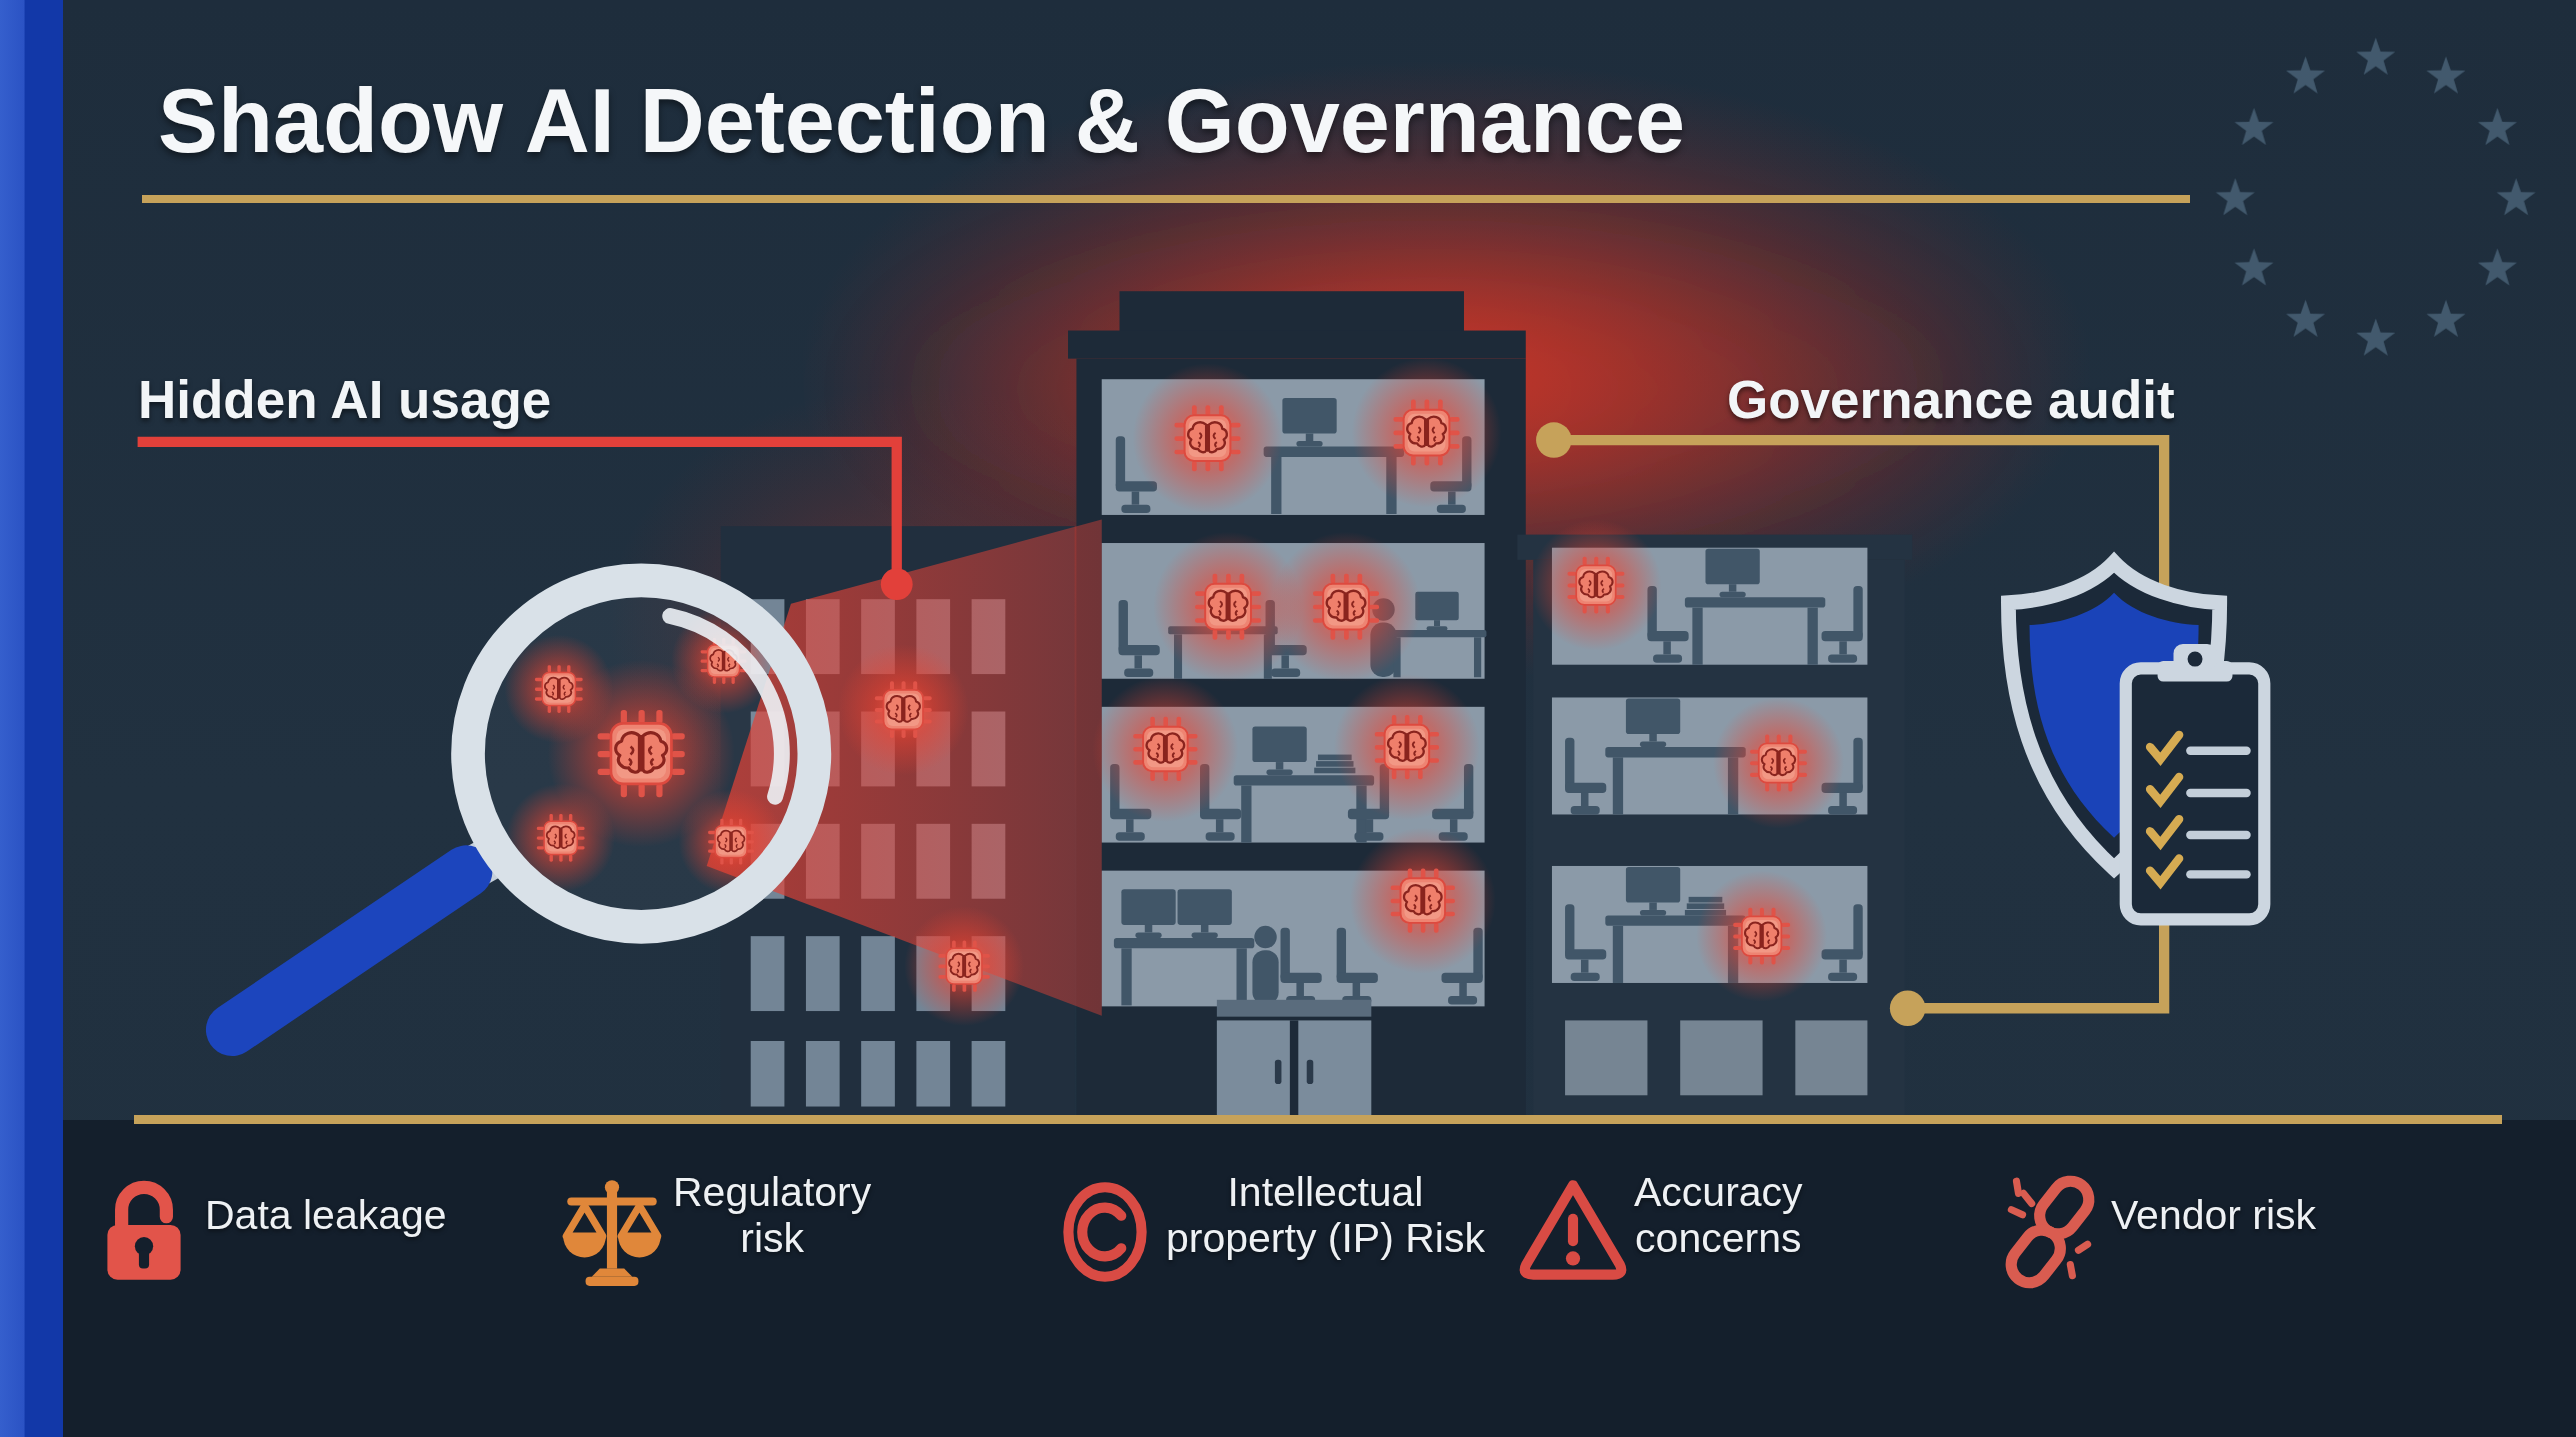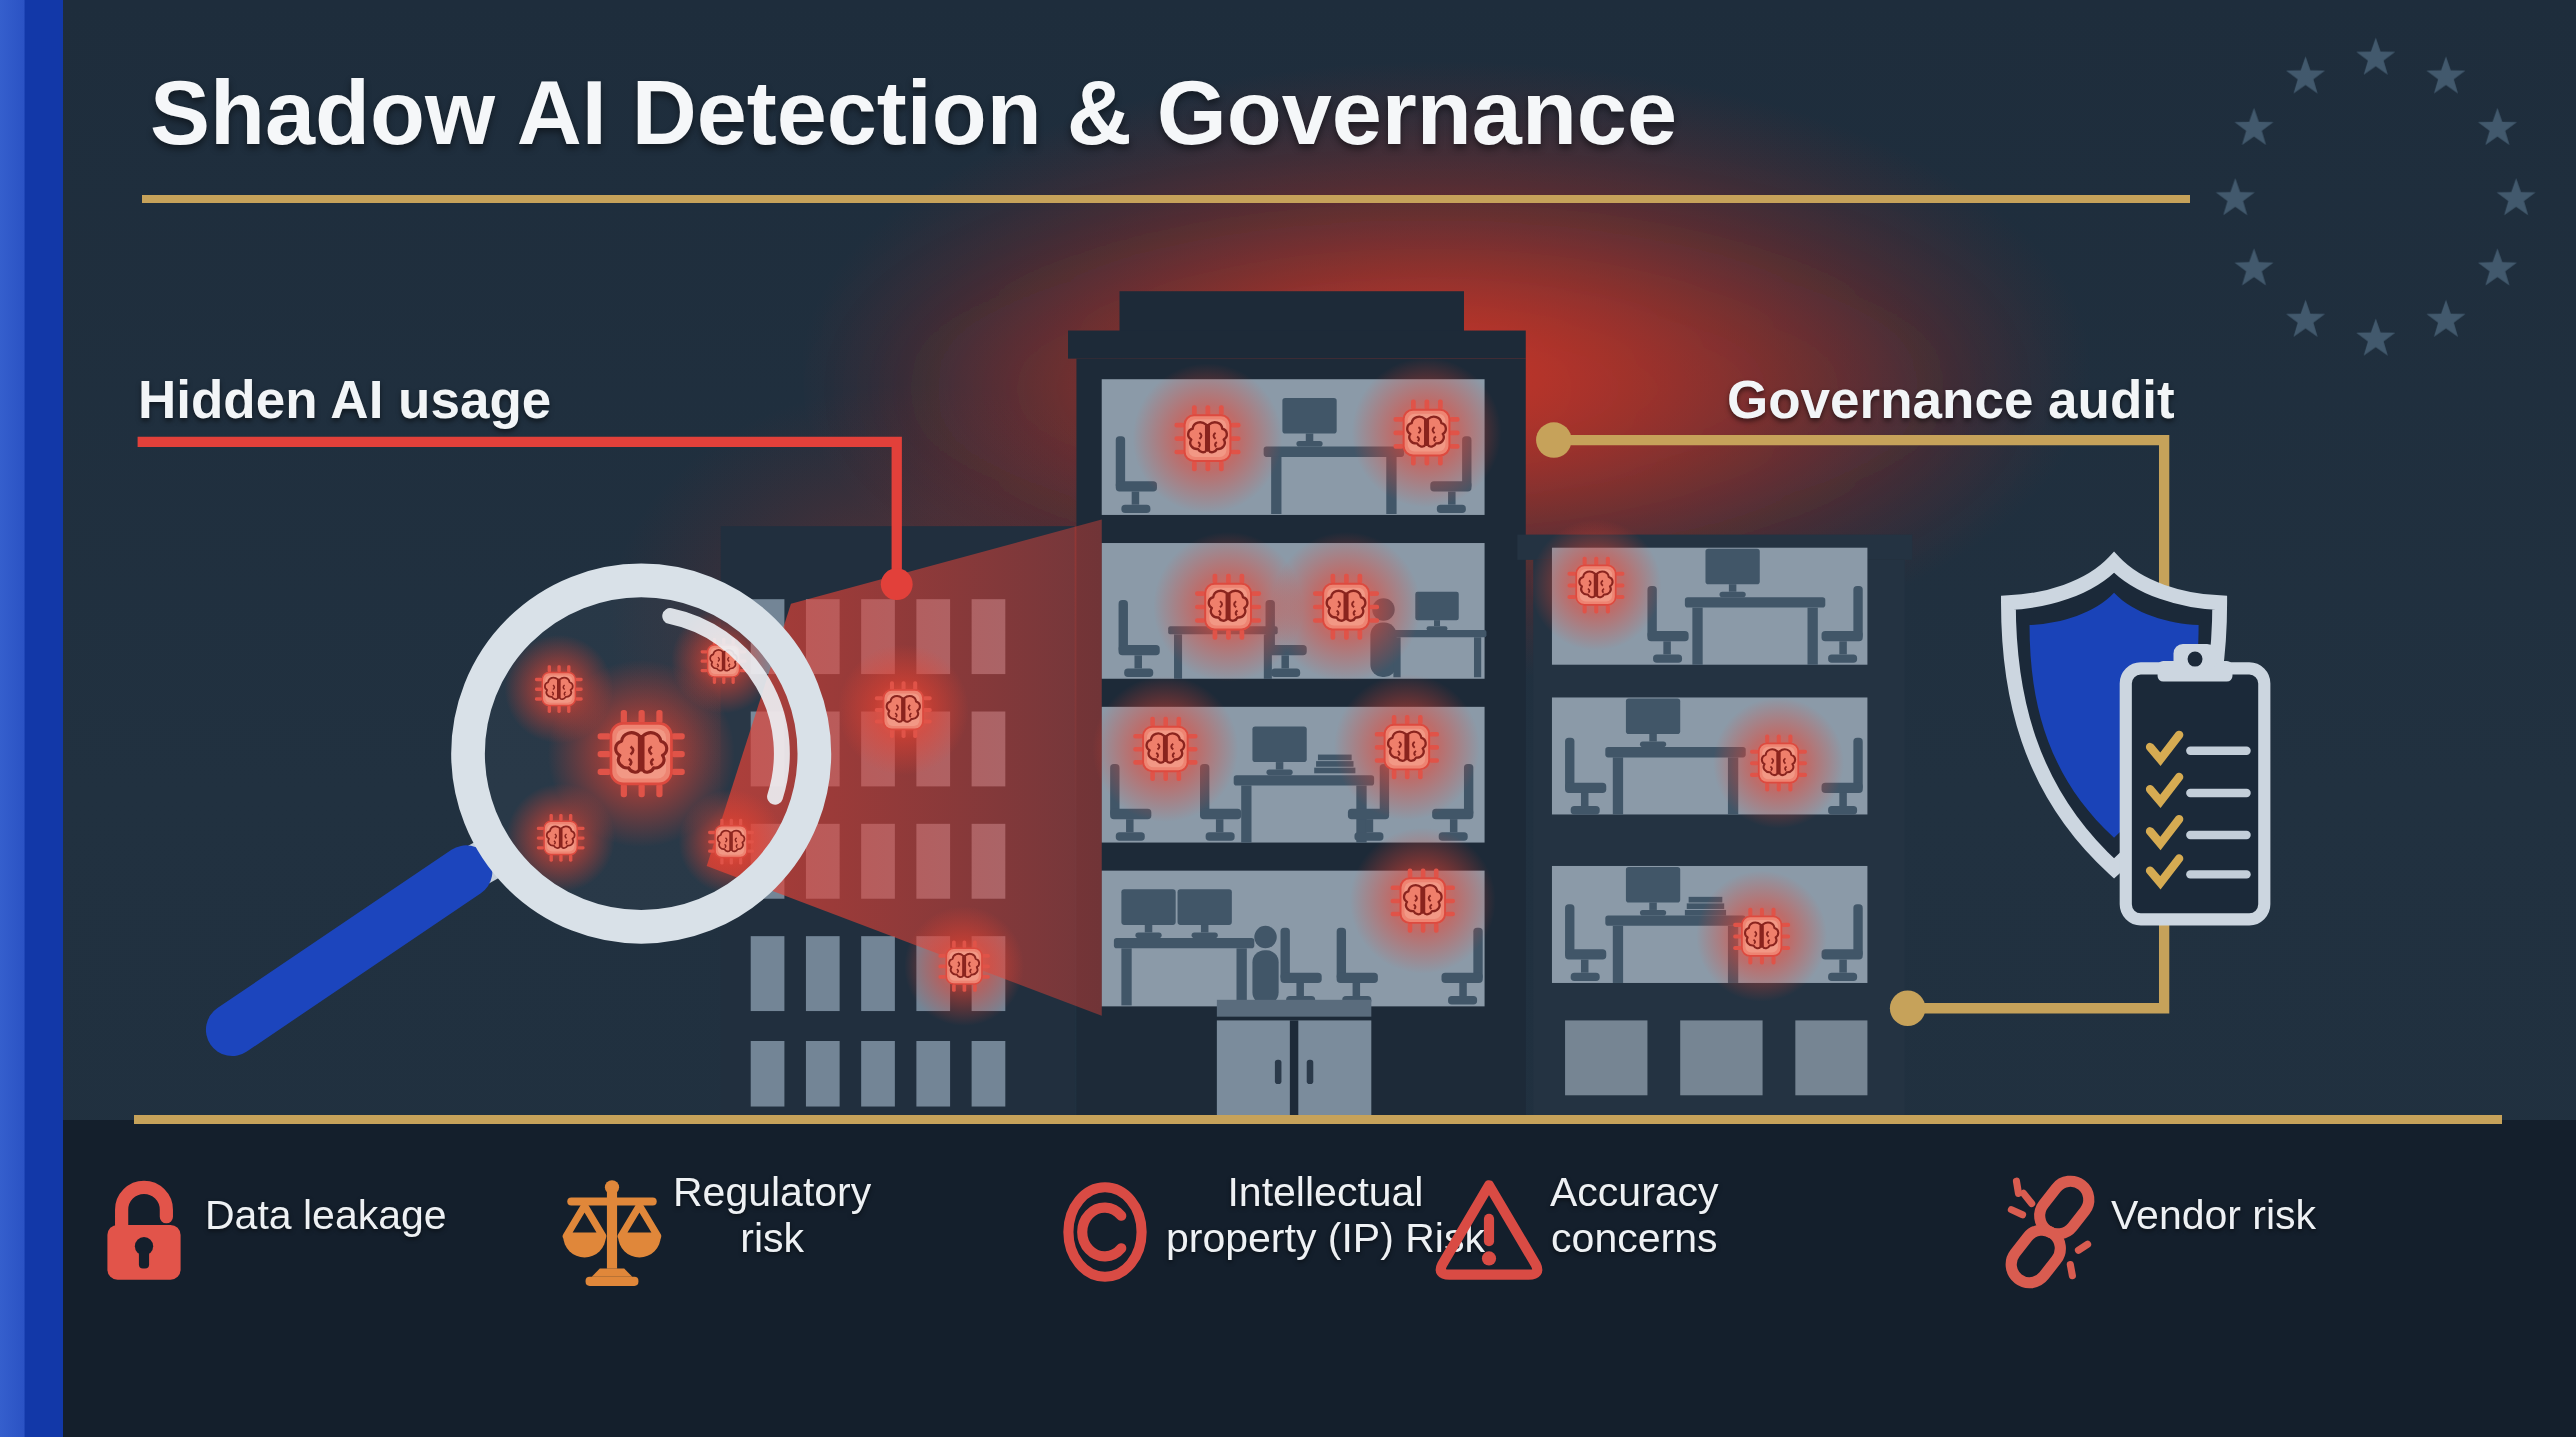--- a/index.html
+++ b/index.html
@@ -2,39 +2,39 @@
 <html style="font-size:15px"><head>
 <meta charset="utf-8">
 <style>
   html,body{margin:0;padding:0;background:#0d1520;}
   .stage{position:relative;width:2576px;height:1438px;overflow:hidden;
          background:linear-gradient(180deg,#1e2d3c 0%,#213140 55%,#20303f 100%);
          font-family:"Liberation Sans",sans-serif;}
   .scene{position:absolute;left:0;top:0;width:2576px;height:1438px;}
   .left-bar{position:absolute;left:0;top:0;width:63px;height:1438px;
             background:linear-gradient(90deg,#355fcd 0%,#2b53c4 38%,#1238a8 40%,#1238a8 100%);}
-  .page-title{position:absolute;left:142px;top:54px;margin:8px;
+  .page-title{position:absolute;left:142px;top:54px;margin:16px;
               font-size:90px;font-weight:800;letter-spacing:0px;color:#f5f7f9;
               text-shadow:0 3.7px 7.5px rgba(0,0,0,.45);white-space:nowrap;}
   .title-underline{position:absolute;left:142px;top:195px;width:2048px;height:7.5px;
                    background:#c6a25a;}
   .section-label{position:absolute;margin:0;font-size:53px;font-weight:700;color:#f2f5f7;
                  text-shadow:0 2.8px 5.6px rgba(0,0,0,.5);white-space:nowrap;}
   .label-hidden{left:138px;top:369px;}
   .label-governance{left:1727px;top:369px;}
   .footer{position:absolute;left:63px;top:1120px;width:2513px;height:318px;
           background:#141f2c;}
   .footer-sep{position:absolute;left:71px;top:-4.7px;width:2368px;height:8.4px;background:#c6a25a;}
   .risk-item{position:absolute;top:0;width:524px;transform:translateX(-50%);
              display:flex;flex-direction:row;align-items:center;}
   .risk-icon{height:122px;margin-top:51px;}
   .risk-label{margin-top:17px;font-size:41px;line-height:46px;font-weight:400;
               color:#eef1f4;text-align:center;white-space:pre-line;
               text-shadow:0 1.9px 4.7px rgba(0,0,0,.5);}
-  .ri-1{left:282px;}.ri-2{left:750px;}.ri-3{left:1243px;}.ri-4{left:1627px;}.ri-5{left:2188px;}
+  .ri-1{left:282px;}.ri-2{left:750px;}.ri-3{left:1243px;}.ri-4{left:1711px;}.ri-5{left:2188px;}
 </style>
 </head>
 <body>
 
 <div class="stage">
 
   <svg class="scene" viewBox="0 0 2752 1536">
     <defs>
       <radialGradient id="gl">
         <stop offset="0%" stop-color="rgba(255,96,70,0.9)"></stop>

